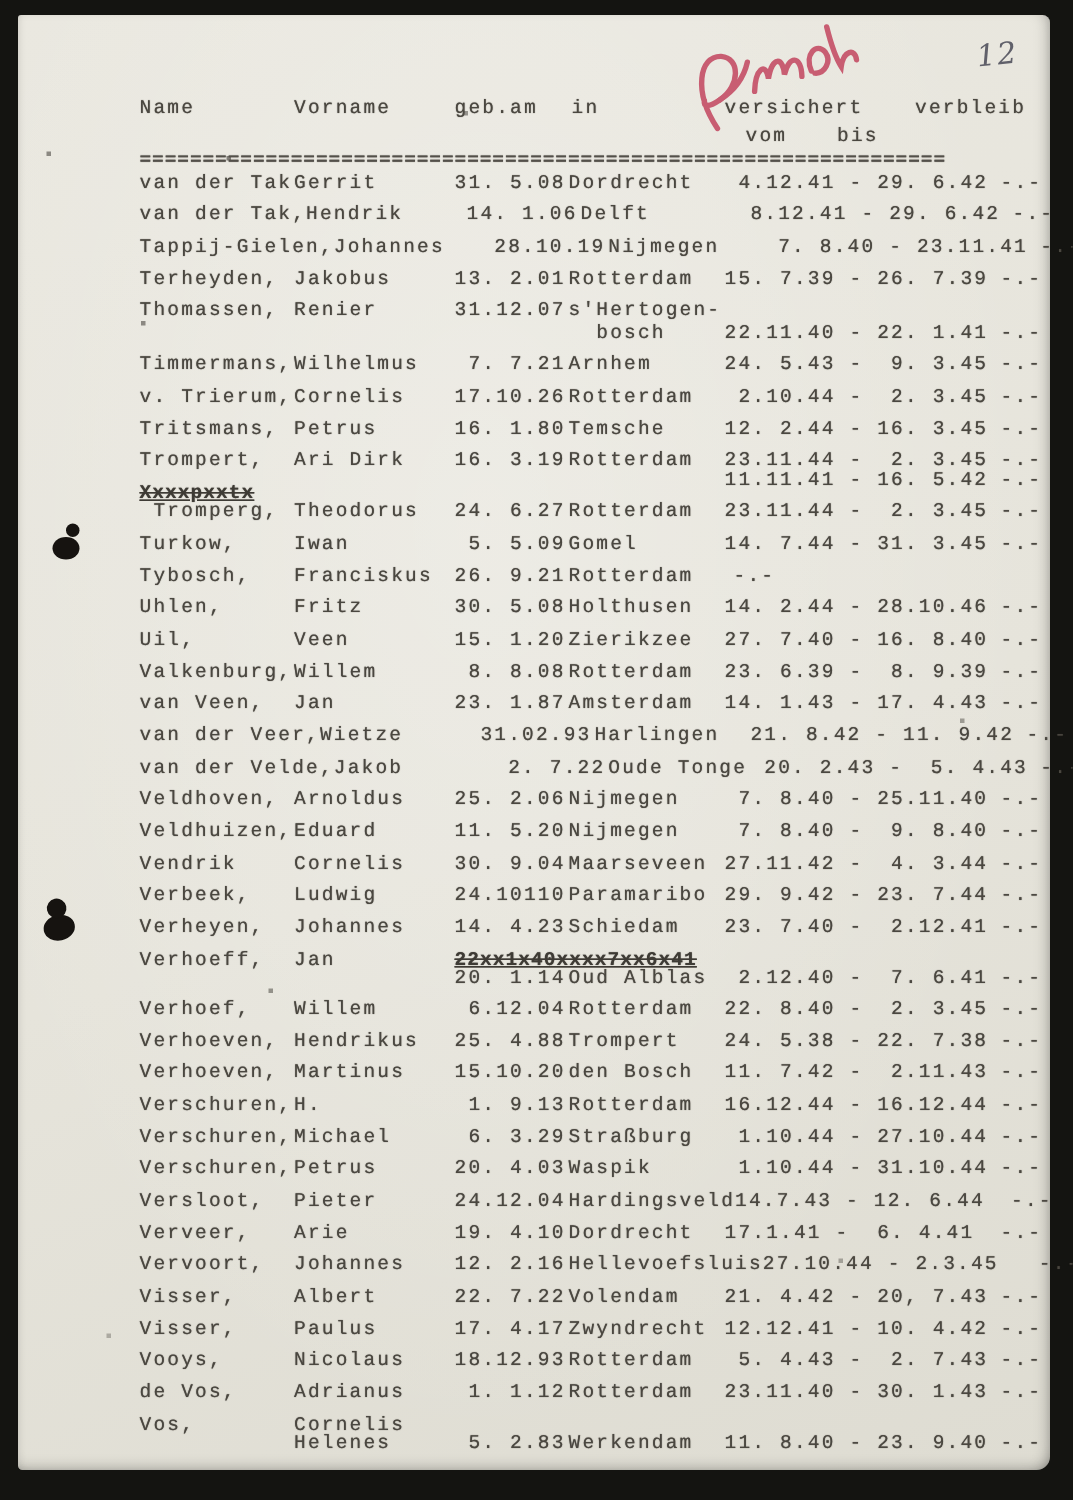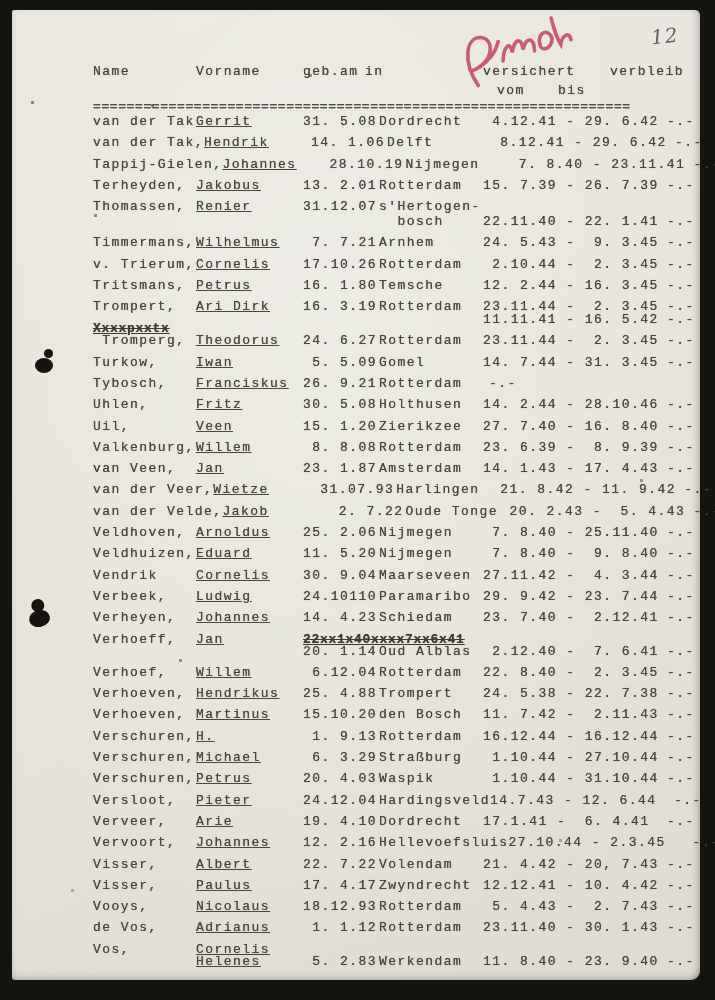--- a/index.html
+++ b/index.html
@@ -30,35 +30,35 @@
     font-size:13px;
     letter-spacing:1.45px;
     line-height:14px;
     text-shadow:0 0 0.7px rgba(62,58,50,0.8);
   }
   .header{position:relative;height:35px;}
   .header span{position:absolute;white-space:pre;}
   .h-name{left:0;top:0;}
   .h-vorname{left:103px;top:0;}
   .h-geb{left:210px;top:0;}
-  .h-in{left:272px;top:0;}
+  .h-in{left:288px;top:0;}
   .h-versichert{left:390px;top:0;}
   .h-verbleib{left:517px;top:0;}
   .h-vom{left:404px;top:19px;}
   .h-bis{left:465px;top:19px;}
   .separator{
     height:15px;white-space:pre;overflow:hidden;
     letter-spacing:0.6px;font-weight:700;color:#53504a;
     transform:scaleY(0.85);
   }
   .rows{position:relative;}
   .row{display:flex;height:21.3px;overflow:visible;}
   .cell{flex:0 0 auto;white-space:pre;}
   .col-name{min-width:103px;}
-  .col-vorname{min-width:107px;text-decoration:underline;}
+  .col-vorname{min-width:107px;}
   .col-geb{min-width:76px;}
   .col-in{min-width:104px;}
   .col-period{min-width:178px;}
   .col-verbleib{margin-left:6px;}
   .struck{
     text-decoration:underline line-through;
     font-weight:700;
     letter-spacing:0.7px;
     color:#3e3b35;
   }
@@ -276,21 +276,21 @@
           <span class="cell col-name">van Veen,</span>
           <span class="cell col-vorname">Jan</span>
           <span class="cell col-geb">23. 1.87</span>
           <span class="cell col-in">Amsterdam</span>
           <span class="cell col-period">14. 1.43 - 17. 4.43</span>
           <span class="cell col-verbleib">-.-</span>
         </div>
         <div class="row">
           <span class="cell col-name">van der Veer,</span>
           <span class="cell col-vorname">Wietze</span>
-          <span class="cell col-geb">31.07.93</span>
+          <span class="cell col-geb">31.02.93</span>
           <span class="cell col-in">Harlingen</span>
           <span class="cell col-period">21. 8.42 - 11. 9.42</span>
           <span class="cell col-verbleib">-.-</span>
         </div>
         <div class="row">
           <span class="cell col-name">van der Velde,</span>
           <span class="cell col-vorname">Jakob</span>
           <span class="cell col-geb"> 2. 7.22</span>
           <span class="cell col-in">Oude Tonge</span>
           <span class="cell col-period">20. 2.43 -  5. 4.43</span>

